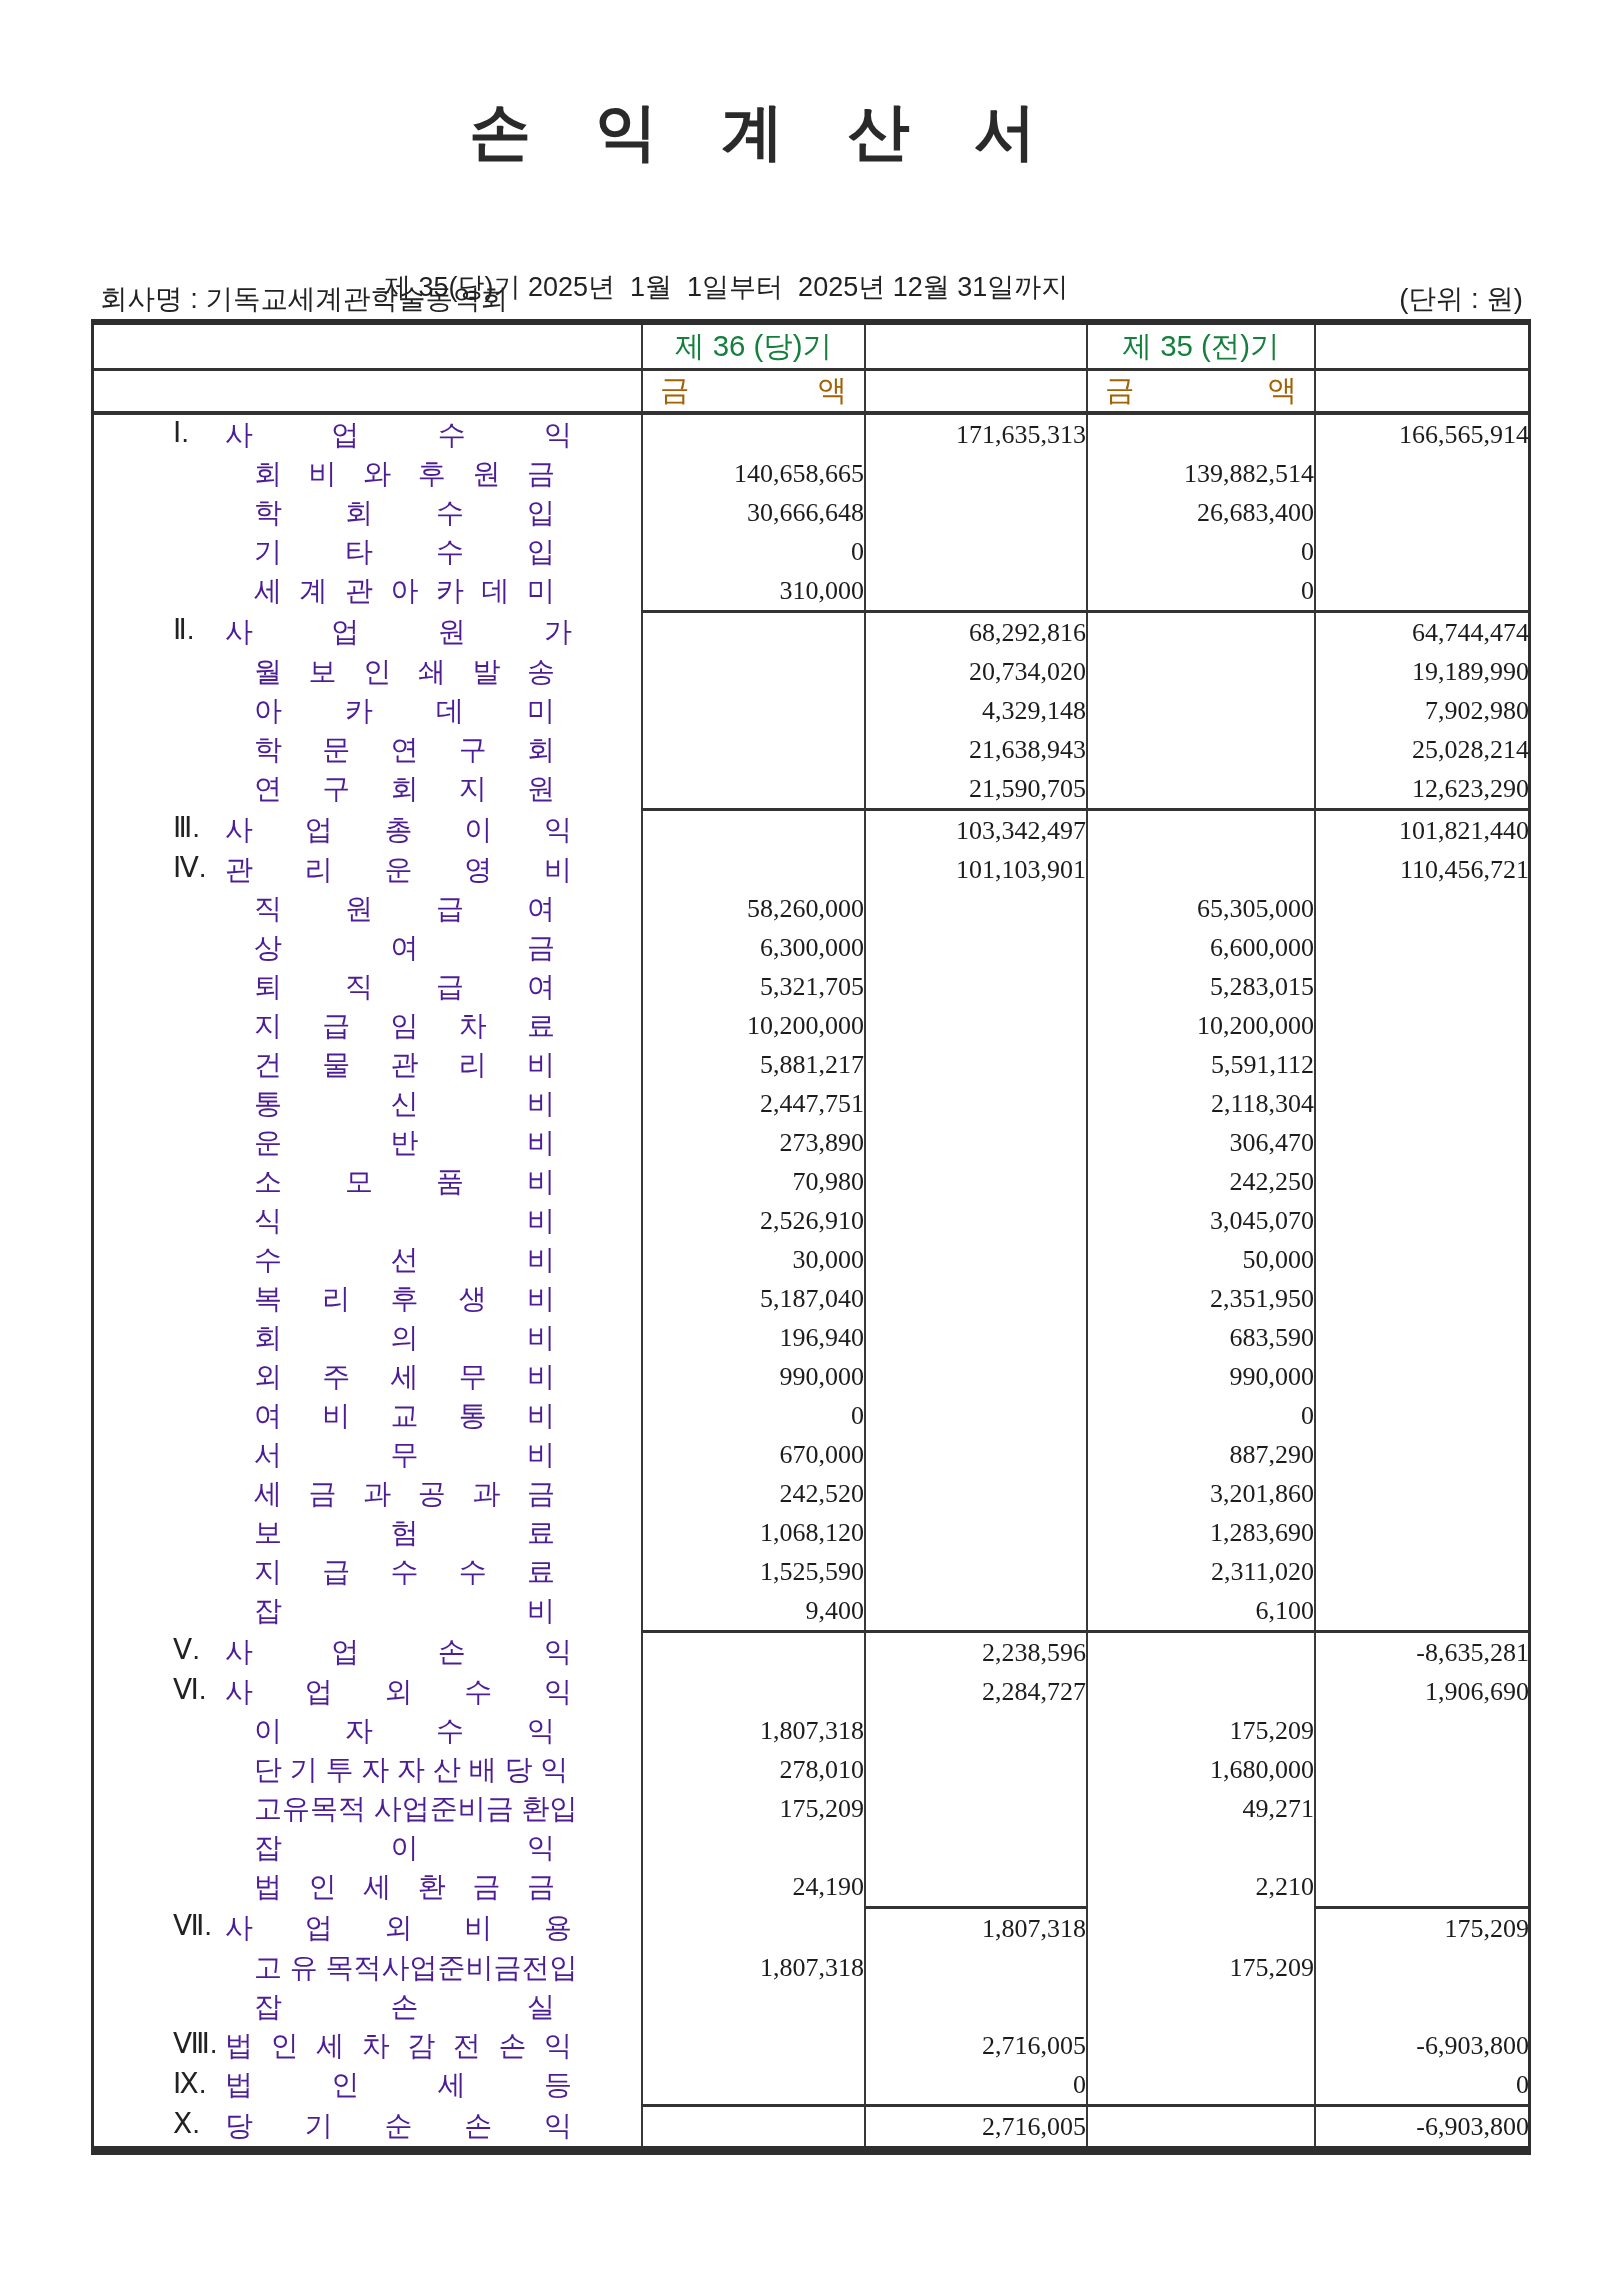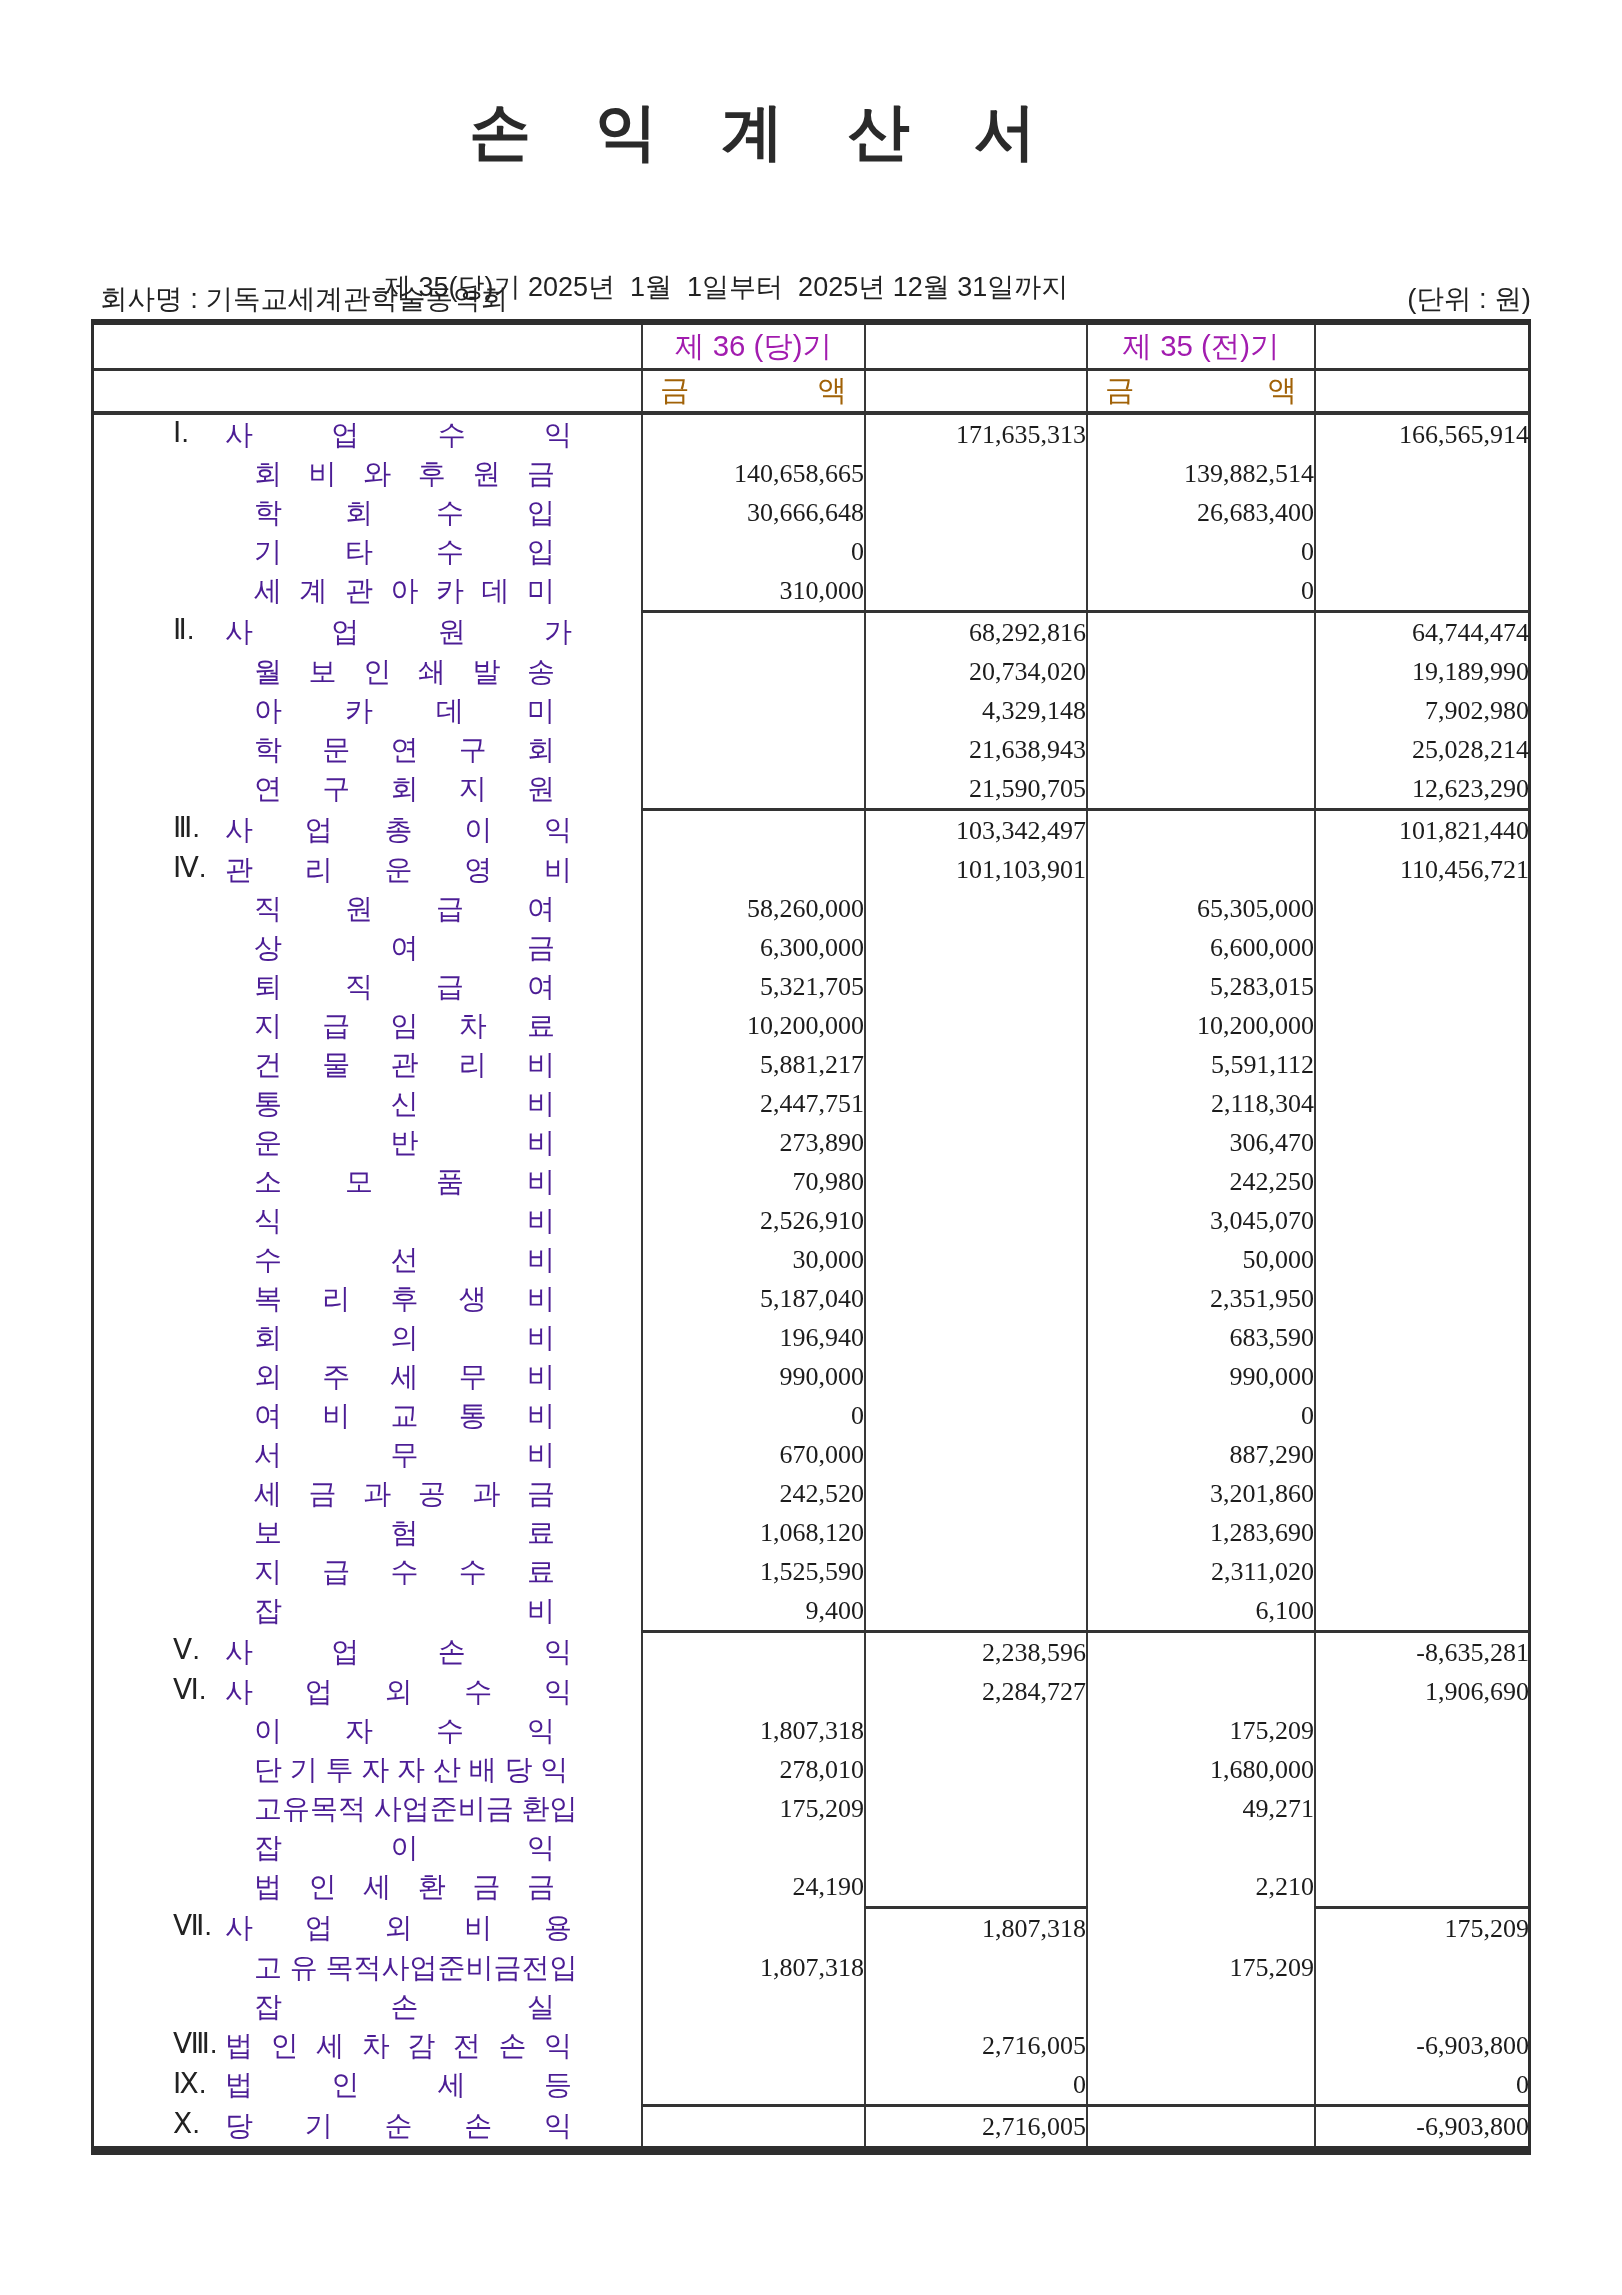--- a/index.html
+++ b/index.html
@@ -16,21 +16,21 @@
     text-align:justify;text-align-last:justify;color:#2a2a2a;
   }
   .periods{
     position:absolute;left:368px;top:195px;
     font-size:27px;line-height:37px;white-space:pre;color:#222;
   }
   .company-line{
     position:absolute;left:84px;top:281px;font-size:27.5px;color:#222;white-space:pre;
   }
   .unit-line{
-    position:absolute;right:108px;top:281px;font-size:27.5px;color:#222;white-space:pre;
+    position:absolute;right:116px;top:281px;font-size:27.5px;color:#222;white-space:pre;
   }
   
   .tbl-wrap{
     position:absolute;left:75px;top:319px;width:1440px;
     border:3.3px solid #2e2e2e;border-top-width:6.5px;border-bottom-width:9.2px;
     box-sizing:border-box;background:#fff;
   }
   table.pl{
     width:100%;border-collapse:collapse;table-layout:fixed;
   }
@@ -38,21 +38,21 @@
   col.c-acct{width:548px;}
   col.c-a1{width:223px;}
   col.c-a2{width:222px;}
   col.c-a3{width:228px;}
   col.c-a4{width:214px;}
   
   .vline{border-left:2px solid #383838;}
   
   tr.hrow1 th{height:43px;border-bottom:3.9px solid #333;font-weight:normal;}
   tr.hrow2 th{height:37px;border-bottom:4.6px solid #333;font-weight:normal;}
-  .h-period{font-size:29.4px;text-align:center;color:#a21caf;}
+  .h-period{font-size:29.4px;text-align:center;color:#15803d;}
   .h-amount .jspan{
     display:block;padding:0 17px;font-size:29.4px;color:#a16207;
     text-align:justify;text-align-last:justify;
   }
   
   tr.drow td{height:39px;}
   td.acct{font-size:28px;color:#222;white-space:nowrap;}
   .acct-line{position:relative;width:100%;}
   .prefix{
     display:inline-block;margin-left:79px;width:52px;

